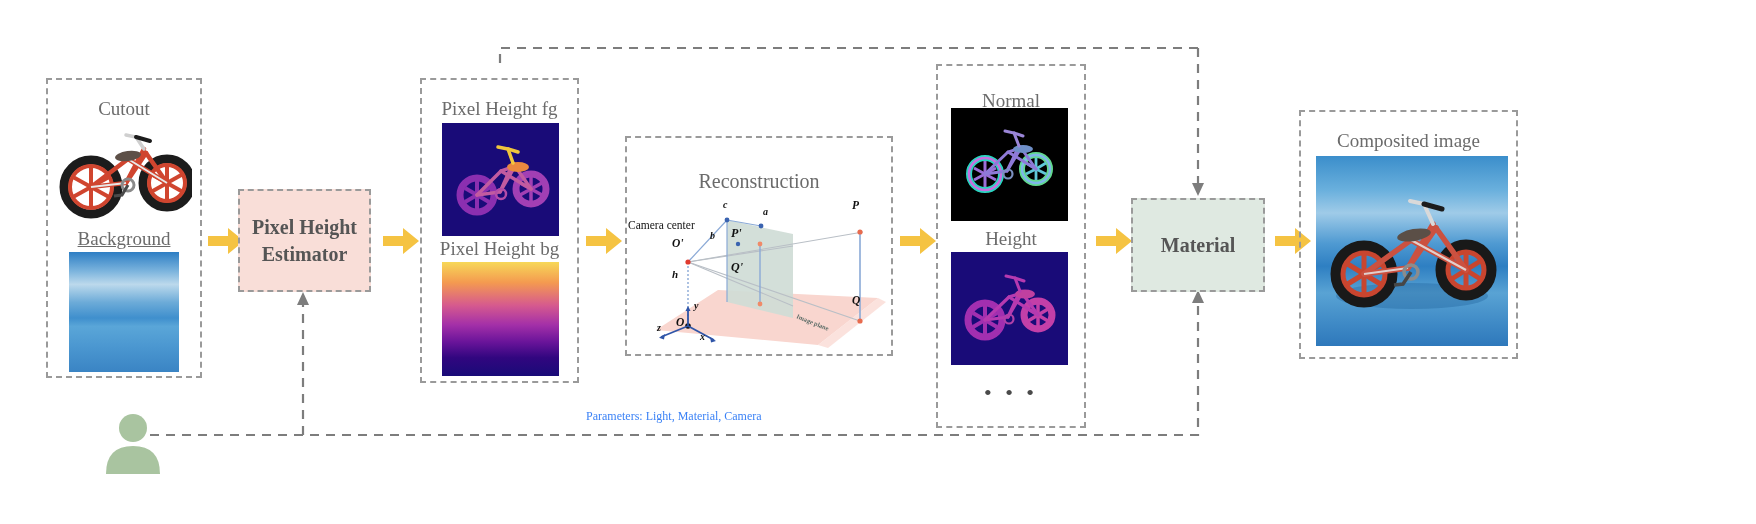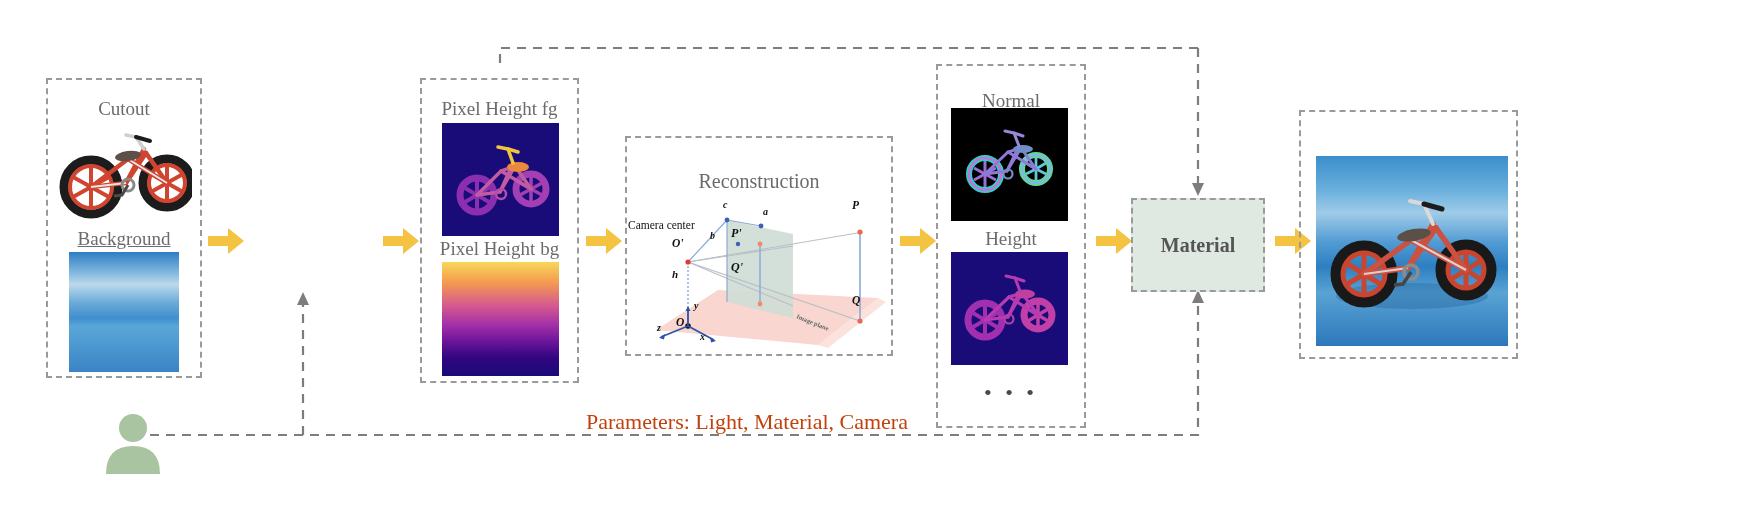--- a/index.html
+++ b/index.html
@@ -50,21 +50,21 @@
   .yarrow svg{display:block;}
 
   
   .thumb{position:absolute;overflow:hidden;}
 
   .ellipsis{
     position:absolute;color:#4a4a4a;font-size:22px;letter-spacing:4px;
     font-family:"Liberation Serif", serif;
   }
   .param-text{
-    position:absolute;color:#c2410c;font-size:22px;white-space:nowrap;
+    position:absolute;color:#3b82f6;font-size:12px;white-space:nowrap;
     font-family:"Liberation Serif", serif;
   }
 
   
   .rlab{position:absolute;font-family:"Liberation Serif", serif;color:#111;white-space:nowrap;}
   .rlab.it{font-style:italic;font-weight:bold;}
 </style>
 </head>
 <body>
 
@@ -139,20 +139,26 @@
 
   <div class="thumb" style="left:69px;top:252px;width:110px;height:120px;
               background:linear-gradient(180deg,#2d7ec4 0%,#7cb4dd 16%,#bcd9ec 27%,#6cabd8 42%,#3f8fcd 55%,#5aa6d8 62%,#4a96d0 80%,#3a84c4 100%);"></div>
 
   <div class="yarrow" style="left:208px;top:228px;">
     <svg width="36" height="26" viewBox="0 0 36 26">
       <polygon points="0,8 20,8 20,0 36,13 20,26 20,18 0,18" fill="#f5c342"></polygon>
     </svg>
   </div>
 
+  <div class="proc-box proc-pink" style="left:238px;top:189px;width:133px;height:103px;">
+    <div>
+      <div>Pixel Height</div>
+      <div>Estimator</div>
+    </div>
+  </div>
 
   <div class="yarrow" style="left:383px;top:228px;">
     <svg width="36" height="26" viewBox="0 0 36 26">
       <polygon points="0,8 20,8 20,0 36,13 20,26 20,18 0,18" fill="#f5c342"></polygon>
     </svg>
   </div>
 
   <div class="dash-group" style="left:420px;top:78px;width:159px;height:305px;"></div>
 
   <div class="panel-title" style="left:420px;top:98px;width:159px;">Pixel Height fg</div>
@@ -372,20 +378,21 @@
   </div>
 
   <div class="yarrow" style="left:1275px;top:228px;">
     <svg width="36" height="26" viewBox="0 0 36 26">
       <polygon points="0,8 20,8 20,0 36,13 20,26 20,18 0,18" fill="#f5c342"></polygon>
     </svg>
   </div>
 
   <div class="dash-group" style="left:1299px;top:110px;width:219px;height:249px;"></div>
 
+  <div class="panel-title" style="left:1299px;top:130px;width:219px;">Composited image</div>
 
   <div class="thumb" style="left:1316px;top:156px;width:192px;height:190px;
               background:linear-gradient(180deg,#3b8ecb 0%,#6ab0dd 18%,#9fcbe8 30%,#4f9ad2 46%,#2e7fc2 58%,#59a3d4 72%,#3f8ac6 88%,#2e78bb 100%);">
     <svg width="192" height="190" viewBox="0 0 192 190">
 
       <ellipse cx="96" cy="140" rx="76" ry="13" fill="#1e5f99" opacity="0.35"></ellipse>
 
       <circle cx="48" cy="118" r="28" fill="none" stroke="#191919" stroke-width="11"></circle>
       <circle cx="48" cy="118" r="21" fill="none" stroke="#c9452f" stroke-width="5"></circle>
       <g stroke="#c9452f" stroke-width="5">

